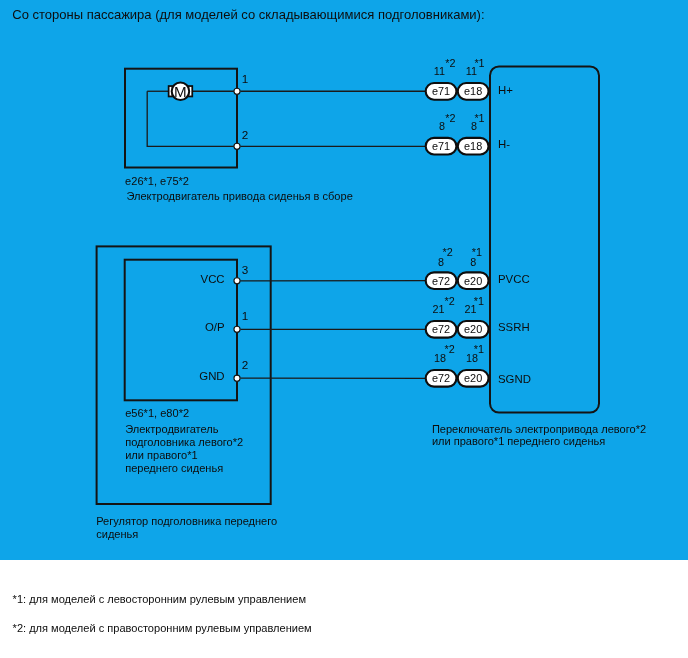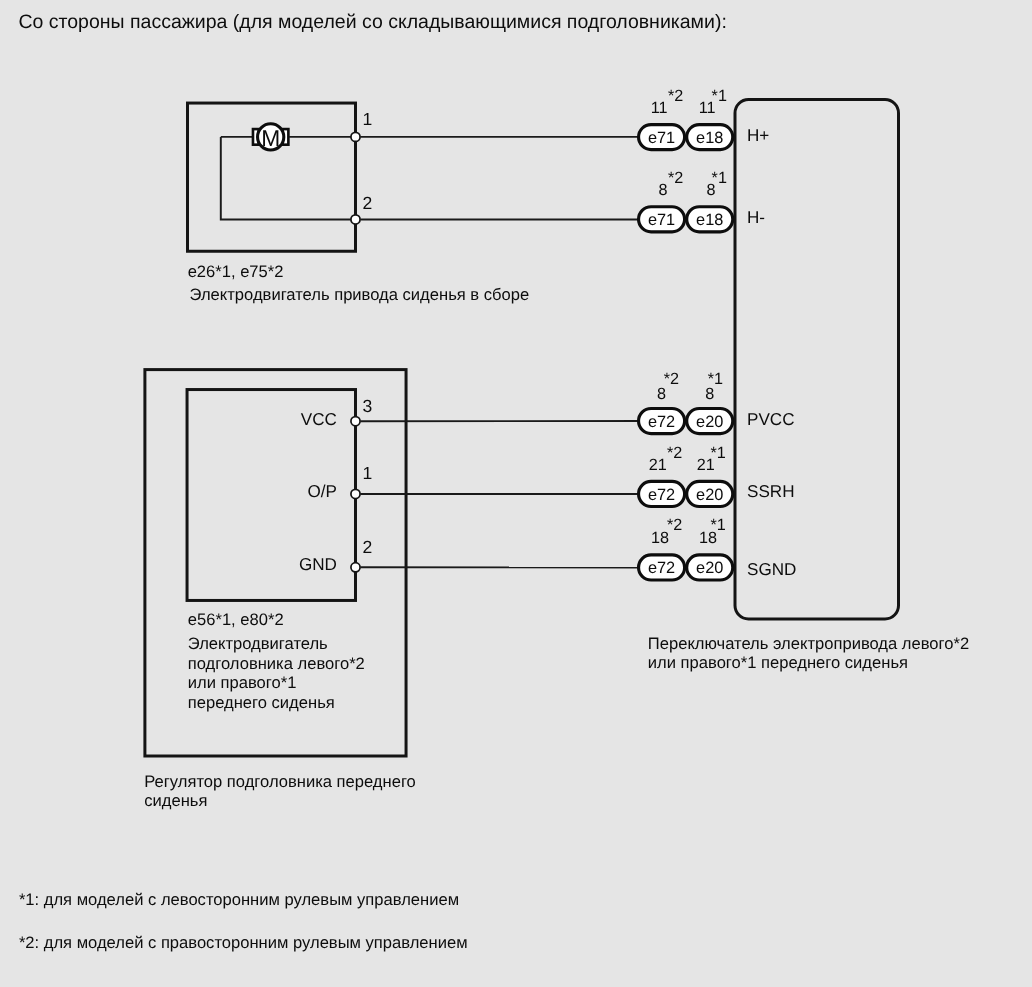--- a/index.html
+++ b/index.html
@@ -1,17 +1,17 @@
 <!DOCTYPE html>
 <html><head>
 <meta charset="utf-8">
 <style>
   html,body{margin:0;padding:0;background:#ffffff;}
   body{width:688px;height:658px;overflow:hidden;font-family:"Liberation Sans",sans-serif;color:#000;}
-  #root{position:relative;width:688px;height:658px;background:#e5e5e5;}
+  #root{position:relative;width:688px;height:560px;background:#0ea5e9;}
   svg#diagram{position:absolute;left:0;top:0;display:block;}
   .wire{stroke:#1a1a1a;stroke-width:1.3;fill:none;}
   .boxline{stroke:#141414;stroke-width:2;fill:none;}
   .innerline{stroke:#1a1a1a;stroke-width:1.3;fill:none;}
   .rbox{stroke:#141414;stroke-width:2;fill:none;}
   .pin{fill:#ffffff;stroke:#141414;stroke-width:1.15;}
   .oval{fill:#ffffff;stroke:#0d0d0d;stroke-width:2.1;}
   .mcirc{fill:#ffffff;stroke:#0d0d0d;stroke-width:2.05;}
   .mbrush{fill:#ffffff;stroke:#0d0d0d;stroke-width:1.75;}
   text{font-family:"Liberation Sans",sans-serif;fill:#0d0d0d;}

